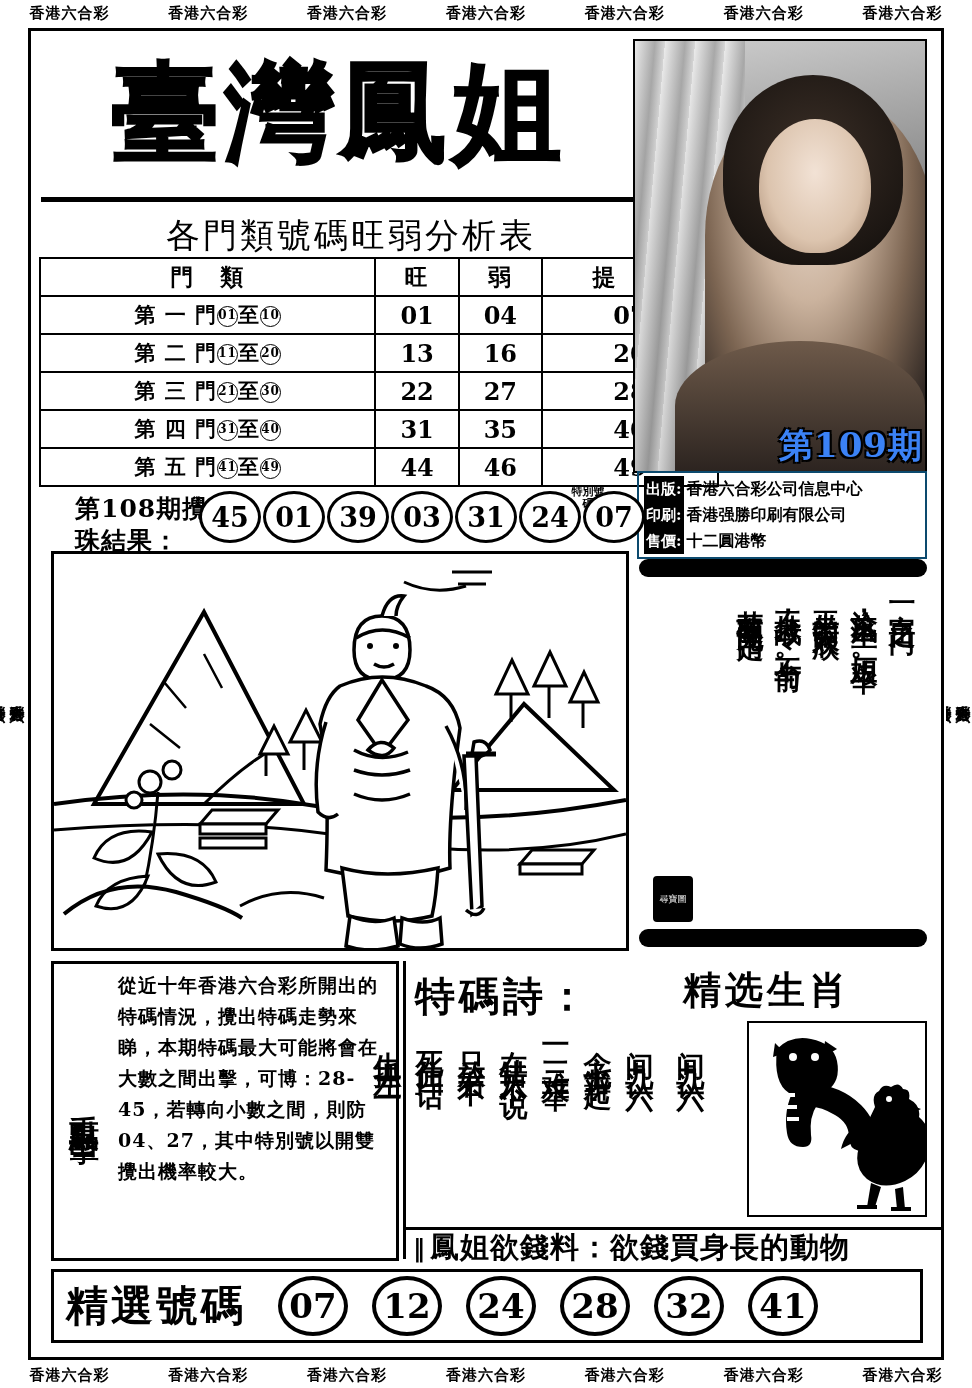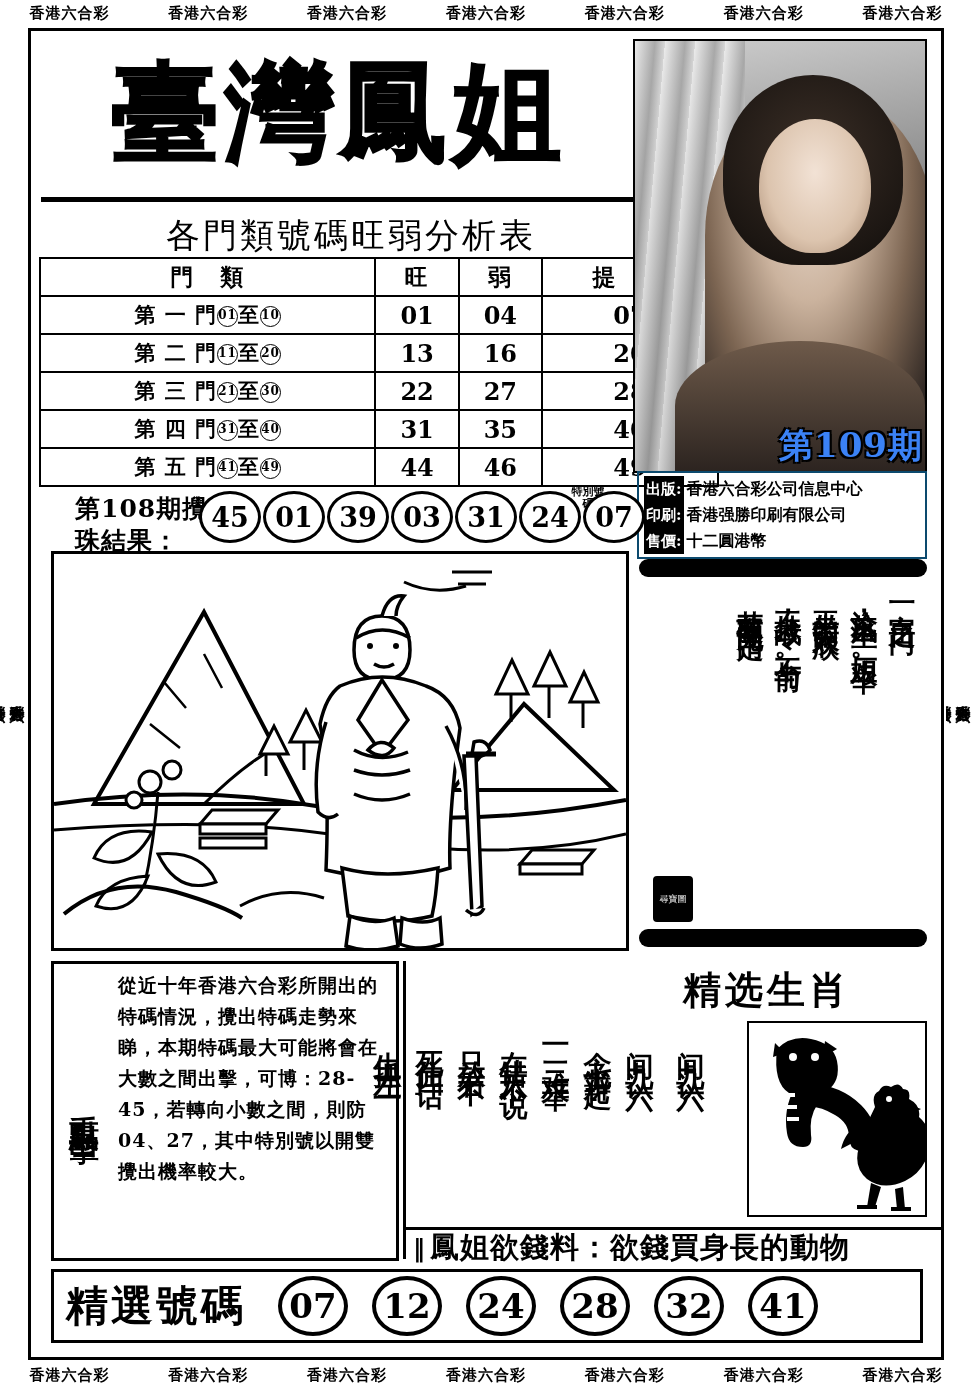--- a/index.html
+++ b/index.html
@@ -481,20 +481,21 @@
     <div class="bar-bot"></div>
 
     <div class="comment">
       <div class="stamp">重點出擊</div>
       <span>從近十年香港六合彩所開出的特碼情況，攪出特碼走勢來睇，本期特碼最大可能將會在大數之間出擊，可博：28-45，若轉向小數之間，則防04、27，其中特別號以開雙攪出機率較大。</span>
     </div>
 
     <div class="div-v"></div>
     <div class="div-h"></div>
 
+    <div class="tema-title">特碼詩：</div>
     <div class="tema-grid">
       <div class="col">间九认六</div>
       <div class="col">念七辨起</div>
       <div class="col">一三难举</div>
       <div class="col">在错八不说</div>
       <div class="col">只放右不</div>
       <div class="col">死住四话</div>
       <div class="col">生抓左二</div>
     </div>
 

